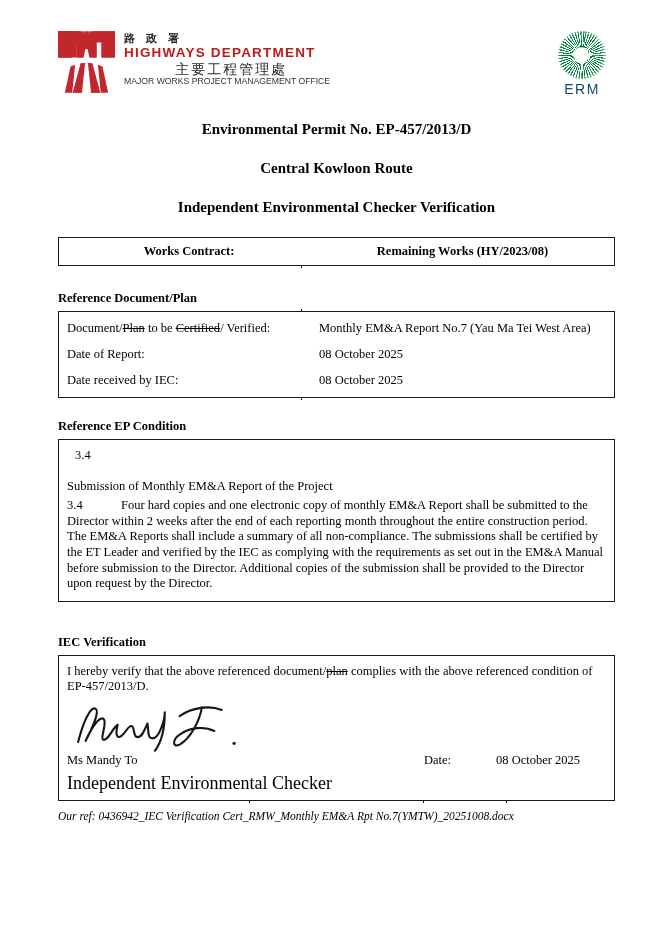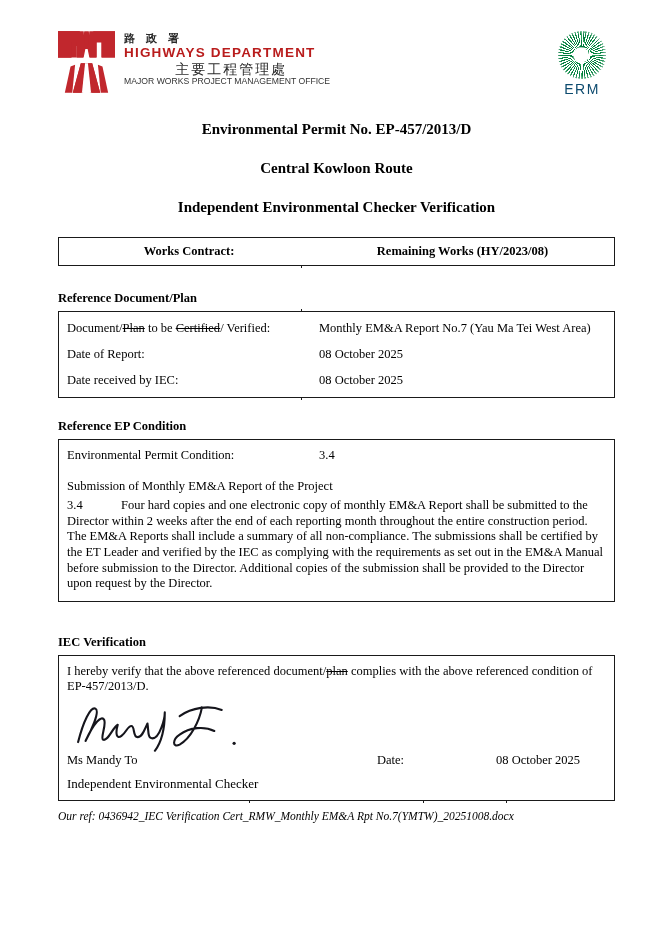--- a/index.html
+++ b/index.html
@@ -60,25 +60,25 @@
   .ep-table .row{padding:1px 0 0 0;}
   .ep-subject{margin-top:15px;}
   .ep-clause{margin-top:4px;}
   .clause-no{display:inline-block;width:54px;}
 
   
   .iec-h{margin-top:33px;}
   .iec-box{margin-top:5px;padding:8px 8px 9px 8px;}
   .sig-wrap{margin-top:5px;height:52px;}
   .sig-svg{height:52px;width:255px;}
-  .sig-row{display:flex;align-items:center;margin-top:1px;font-size:12.5px;gap:47px;}
+  .sig-row{display:flex;align-items:center;margin-top:1px;font-size:12.5px;}
   .sig-name{flex:1;}
   .sig-datelabel{width:72px;}
   .sig-dateval{width:110px;}
-  .sig-title{margin-top:7px;font-size:13px;}
+  .sig-title{margin-top:7px;font-size:18px;}
 
   
   .ourref{margin-top:9px;font-style:italic;font-size:11.5px;}
 </style>
 </head>
 <body>
 
 <div class="content">
 
   <div class="hdr">
@@ -141,21 +141,20 @@
       <div class="lbl">Date received by IEC:</div>
       <div class="val">08 October 2025</div>
     </div>
     <div class="vtick" style="left:242px;top:-3px;"></div>
     <div class="vtick" style="left:242px;bottom:-3px;"></div>
   </div>
 
   <div class="docsection-heading ep-h">Reference EP Condition</div>
   <div class="box ep-table bodytxt">
     <div class="row">
-      <div class="lbl">Environmental Permit Condition:</div>
       <div class="val">3.4</div>
     </div>
     <div class="ep-subject">Submission of Monthly EM&amp;A Report of the Project</div>
     <div class="ep-clause">
       <span class="clause-no">3.4</span><span>Four hard copies and one electronic copy of monthly EM&amp;A Report shall be submitted to the Director within 2 weeks after the end of each reporting month throughout the entire construction period. The EM&amp;A Reports shall include a summary of all non-compliance. The submissions shall be certified by the ET Leader and verified by the IEC as complying with the requirements as set out in the EM&amp;A Manual before submission to the Director. Additional copies of the submission shall be provided to the Director upon request by the Director.</span>
     </div>
   </div>
 
   <div class="docsection-heading iec-h">IEC Verification</div>
   <div class="box iec-box bodytxt">

